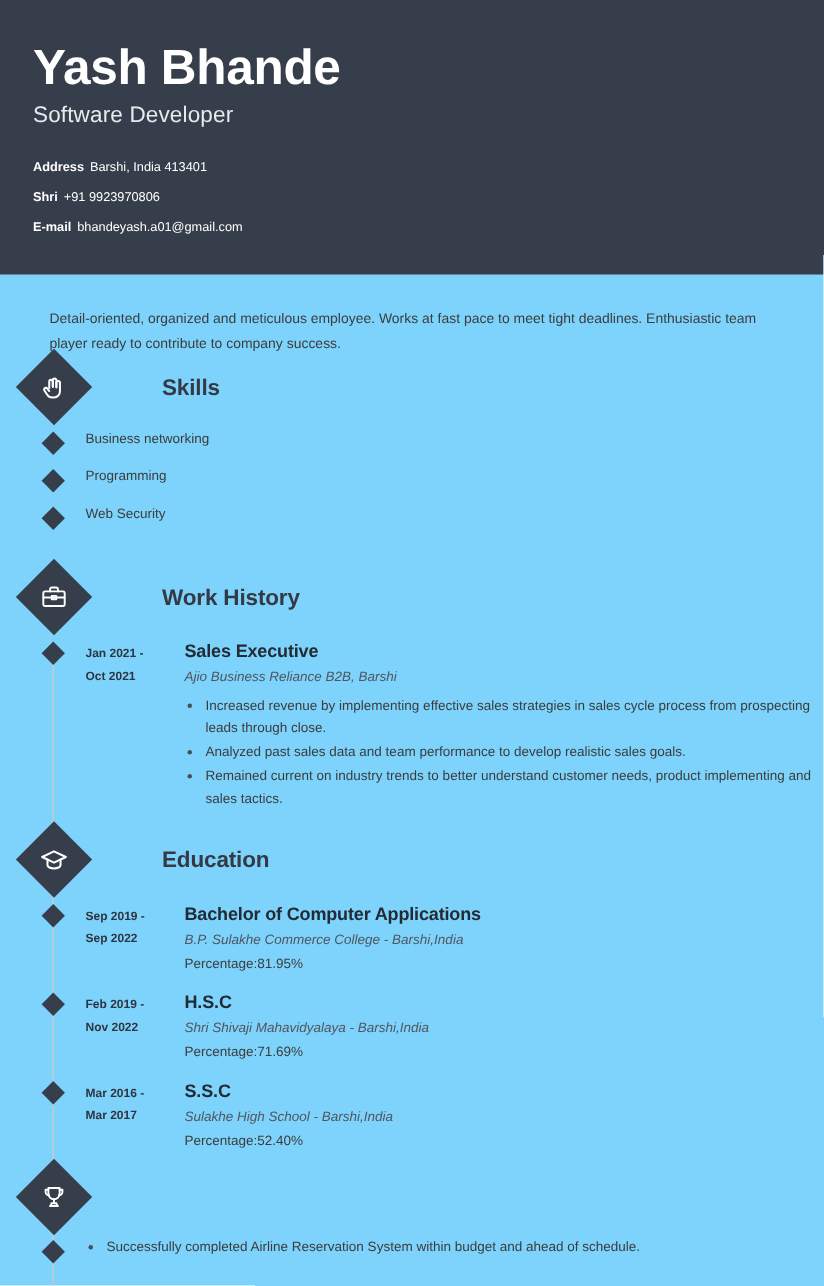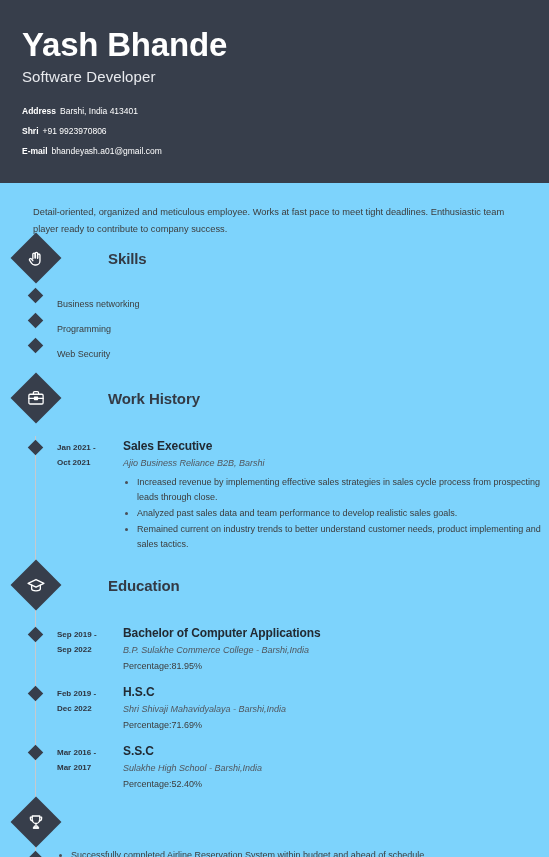--- a/index.html
+++ b/index.html
@@ -103,28 +103,28 @@
     transform: rotate(45deg);
   }
 
   
   .skills-list { margin-top: 7px; }
   .skill-row { position: relative; height: 25px; }
   .skill-row .rail-dot { top: 5px; }
   .skill-text {
     position: absolute;
     left: 57px;
-    top: 12px;
+    top: 0;
     font-size: 9px;
     color: #3c3c3c;
     line-height: 15px;
   }
 
   
-  .entries { margin-top: 20px; }
+  .entries { margin-top: 8px; }
   .entry { position: relative; display: flex; padding-left: 57px; margin-bottom: 10px; }
   .entry .rail-dot { top: 4px; }
   .entry-dates {
     flex: 0 0 66px;
     font-size: 8px;
     font-weight: bold;
     color: #2f3540;
     line-height: 15px;
     padding-top: 2px;
   }
@@ -276,21 +276,21 @@
           <div class="entry-main">
             <div class="entry-title">Bachelor of Computer Applications</div>
             <div class="entry-sub">B.P. Sulakhe Commerce College - Barshi,India</div>
             <div class="entry-extra">Percentage:81.95%</div>
           </div>
         </div>
         <div class="entry">
           <span class="rail-dot"></span>
           <div class="entry-dates">
             <div>Feb 2019 -</div>
-            <div>Dec 2022</div>
+            <div>Nov 2022</div>
           </div>
           <div class="entry-main">
             <div class="entry-title">H.S.C</div>
             <div class="entry-sub">Shri Shivaji Mahavidyalaya - Barshi,India</div>
             <div class="entry-extra">Percentage:71.69%</div>
           </div>
         </div>
         <div class="entry">
           <span class="rail-dot"></span>
           <div class="entry-dates">

